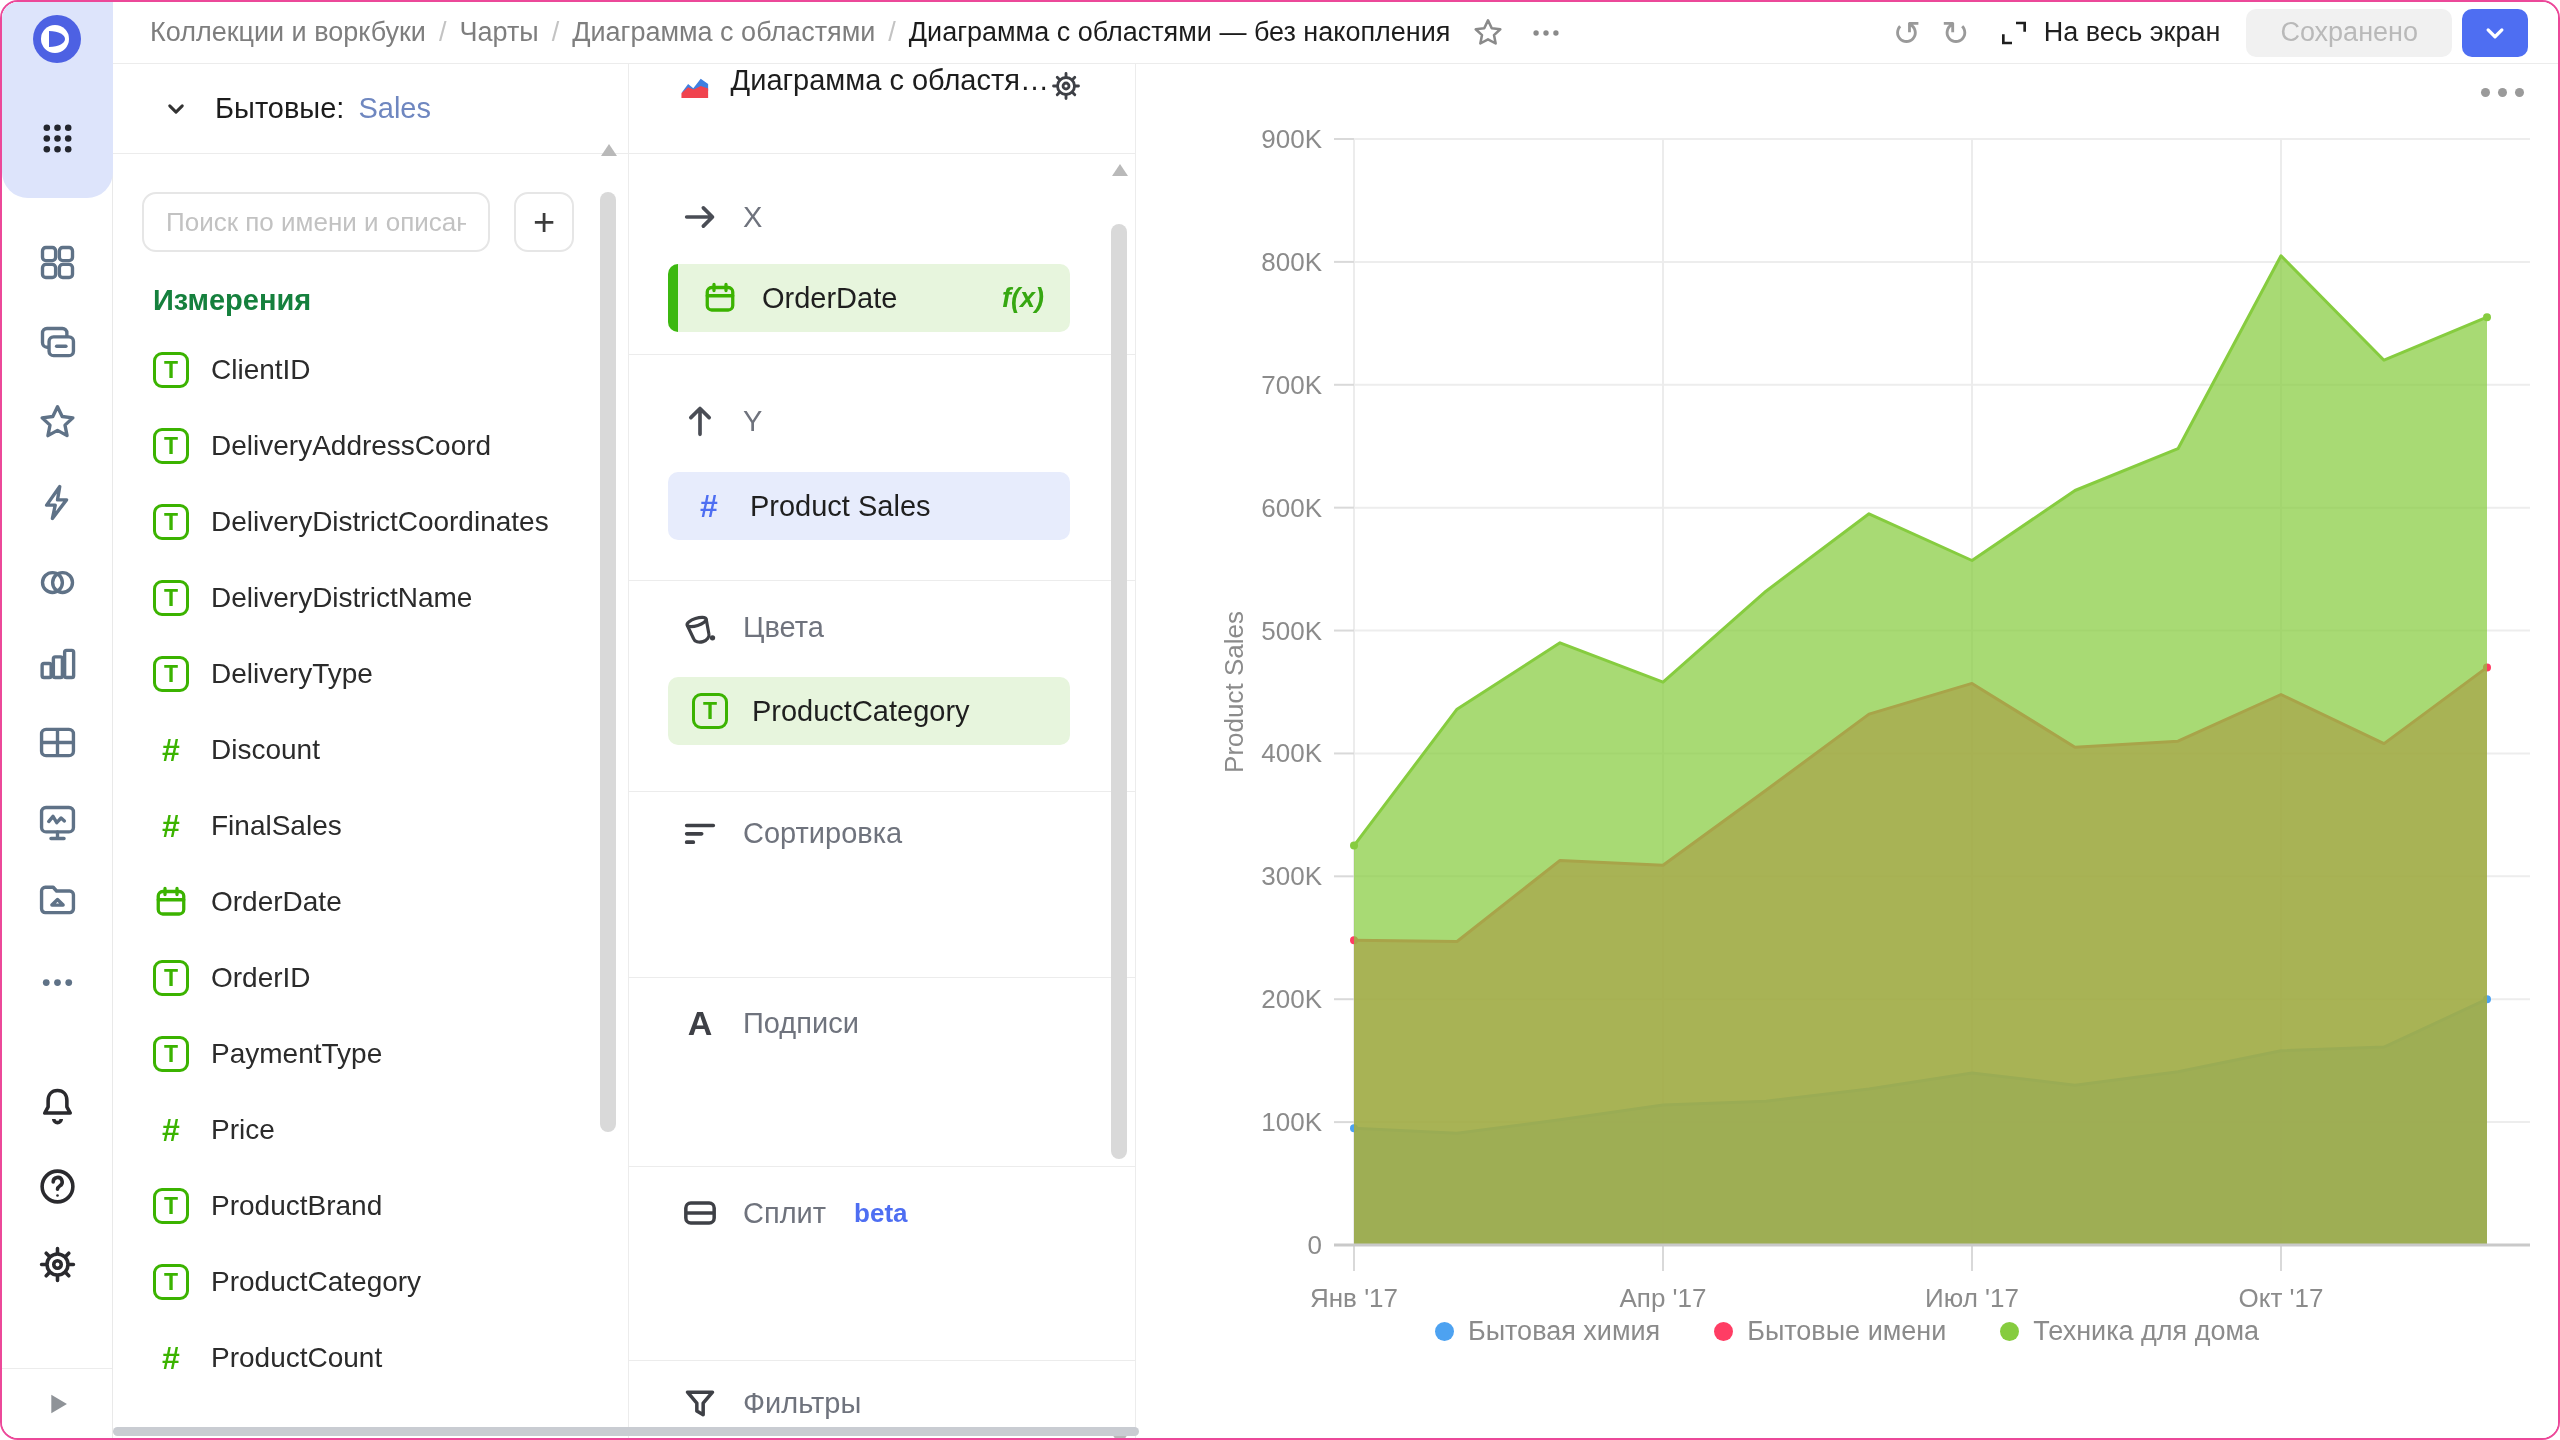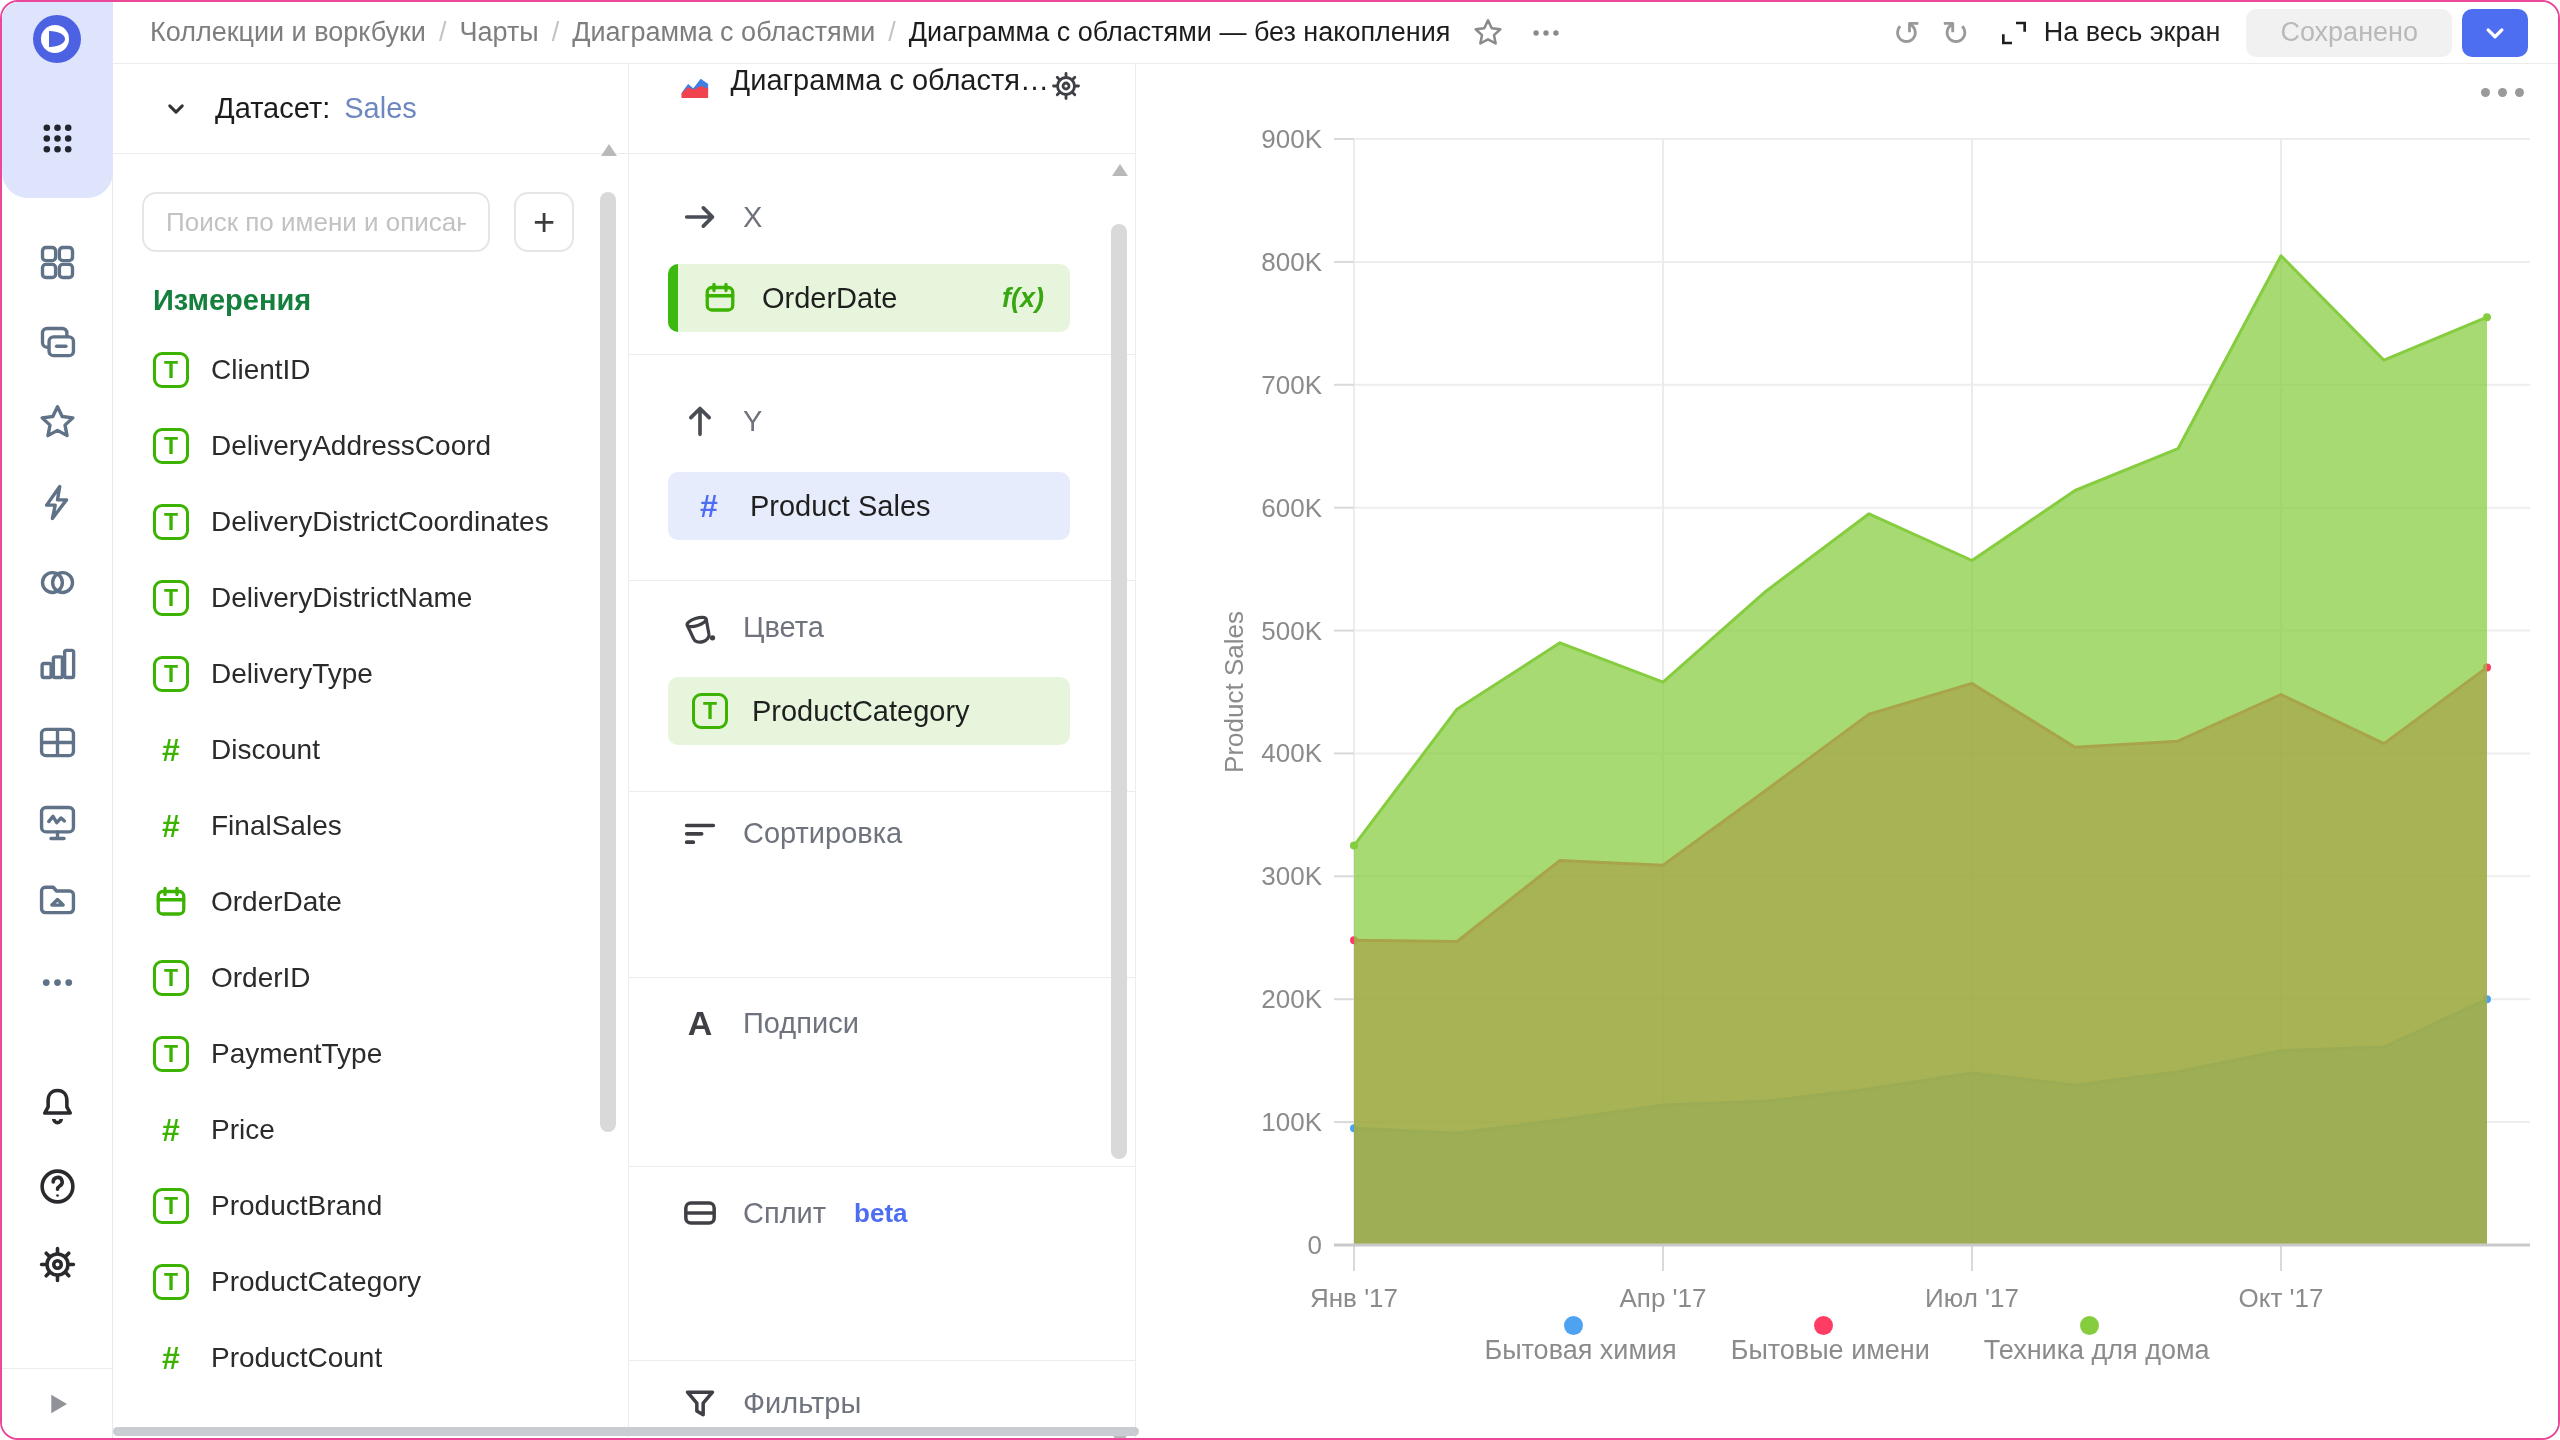--- a/index.html
+++ b/index.html
@@ -75,21 +75,21 @@
   .pill .picon { margin-left:24px; }
   .pill .ptext { font-size:29px; color:#1f1f1f; margin-left:24px; }
   .pill .fx { margin-left:auto; margin-right:26px; color:#36a711; font-size:27px; font-style:italic; font-weight:bold; }
   .hashblue { width:34px; text-align:center; color:#4e6ef2; font-weight:bold; font-size:32px; }
 
   
   #chart-svg text { font-family:"Liberation Sans", sans-serif; }
   .chart-menu { position:absolute; top:24px; right:34px; display:flex; gap:8px; }
   .chart-menu i { width:9px; height:9px; border-radius:50%; background:#9a9a9a; }
   .legend { position:absolute; top:1252px; left:0; width:100%; display:flex; justify-content:center; gap:54px; }
-  .legend .item { display:flex; align-items:center;flex-direction:column; }
+  .legend .item { display:flex; align-items:center; }
   .legend .dot { width:19px; height:19px; border-radius:50%; margin-right:14px; }
   .legend .name { font-size:27px; color:#8b8b8b; }
 </style>
 </head>
 <body>
 
 <div class="window">
 
   <aside class="rail">
     <div class="rail-blob"></div>
@@ -271,21 +271,21 @@
     </div>
   </header>
 
   <div class="content">
 
     <section class="panel-dataset">
       <div class="ds-head">
         <svg viewBox="0 0 24 24" fill="none" stroke="#333" stroke-width="2.4" stroke-linecap="round" stroke-linejoin="round">
             <path d="M7 9.5 12 14.5 17 9.5"></path>
           </svg>
-        <span class="ds-label">Датасет:</span>
+        <span class="ds-label">Бытовые:</span>
         <span class="ds-name">Sales</span>
       </div>
       <div class="search-row">
         <input class="search-input" type="text" placeholder="Поиск по имени и описанию" style="">
         <button class="btn-plus">+</button>
       </div>
       <div class="dim-title">Измерения</div>
       <div class="fields" id="fields-list">
           <div class="field-row">
             <span class="ticon">T</span>

